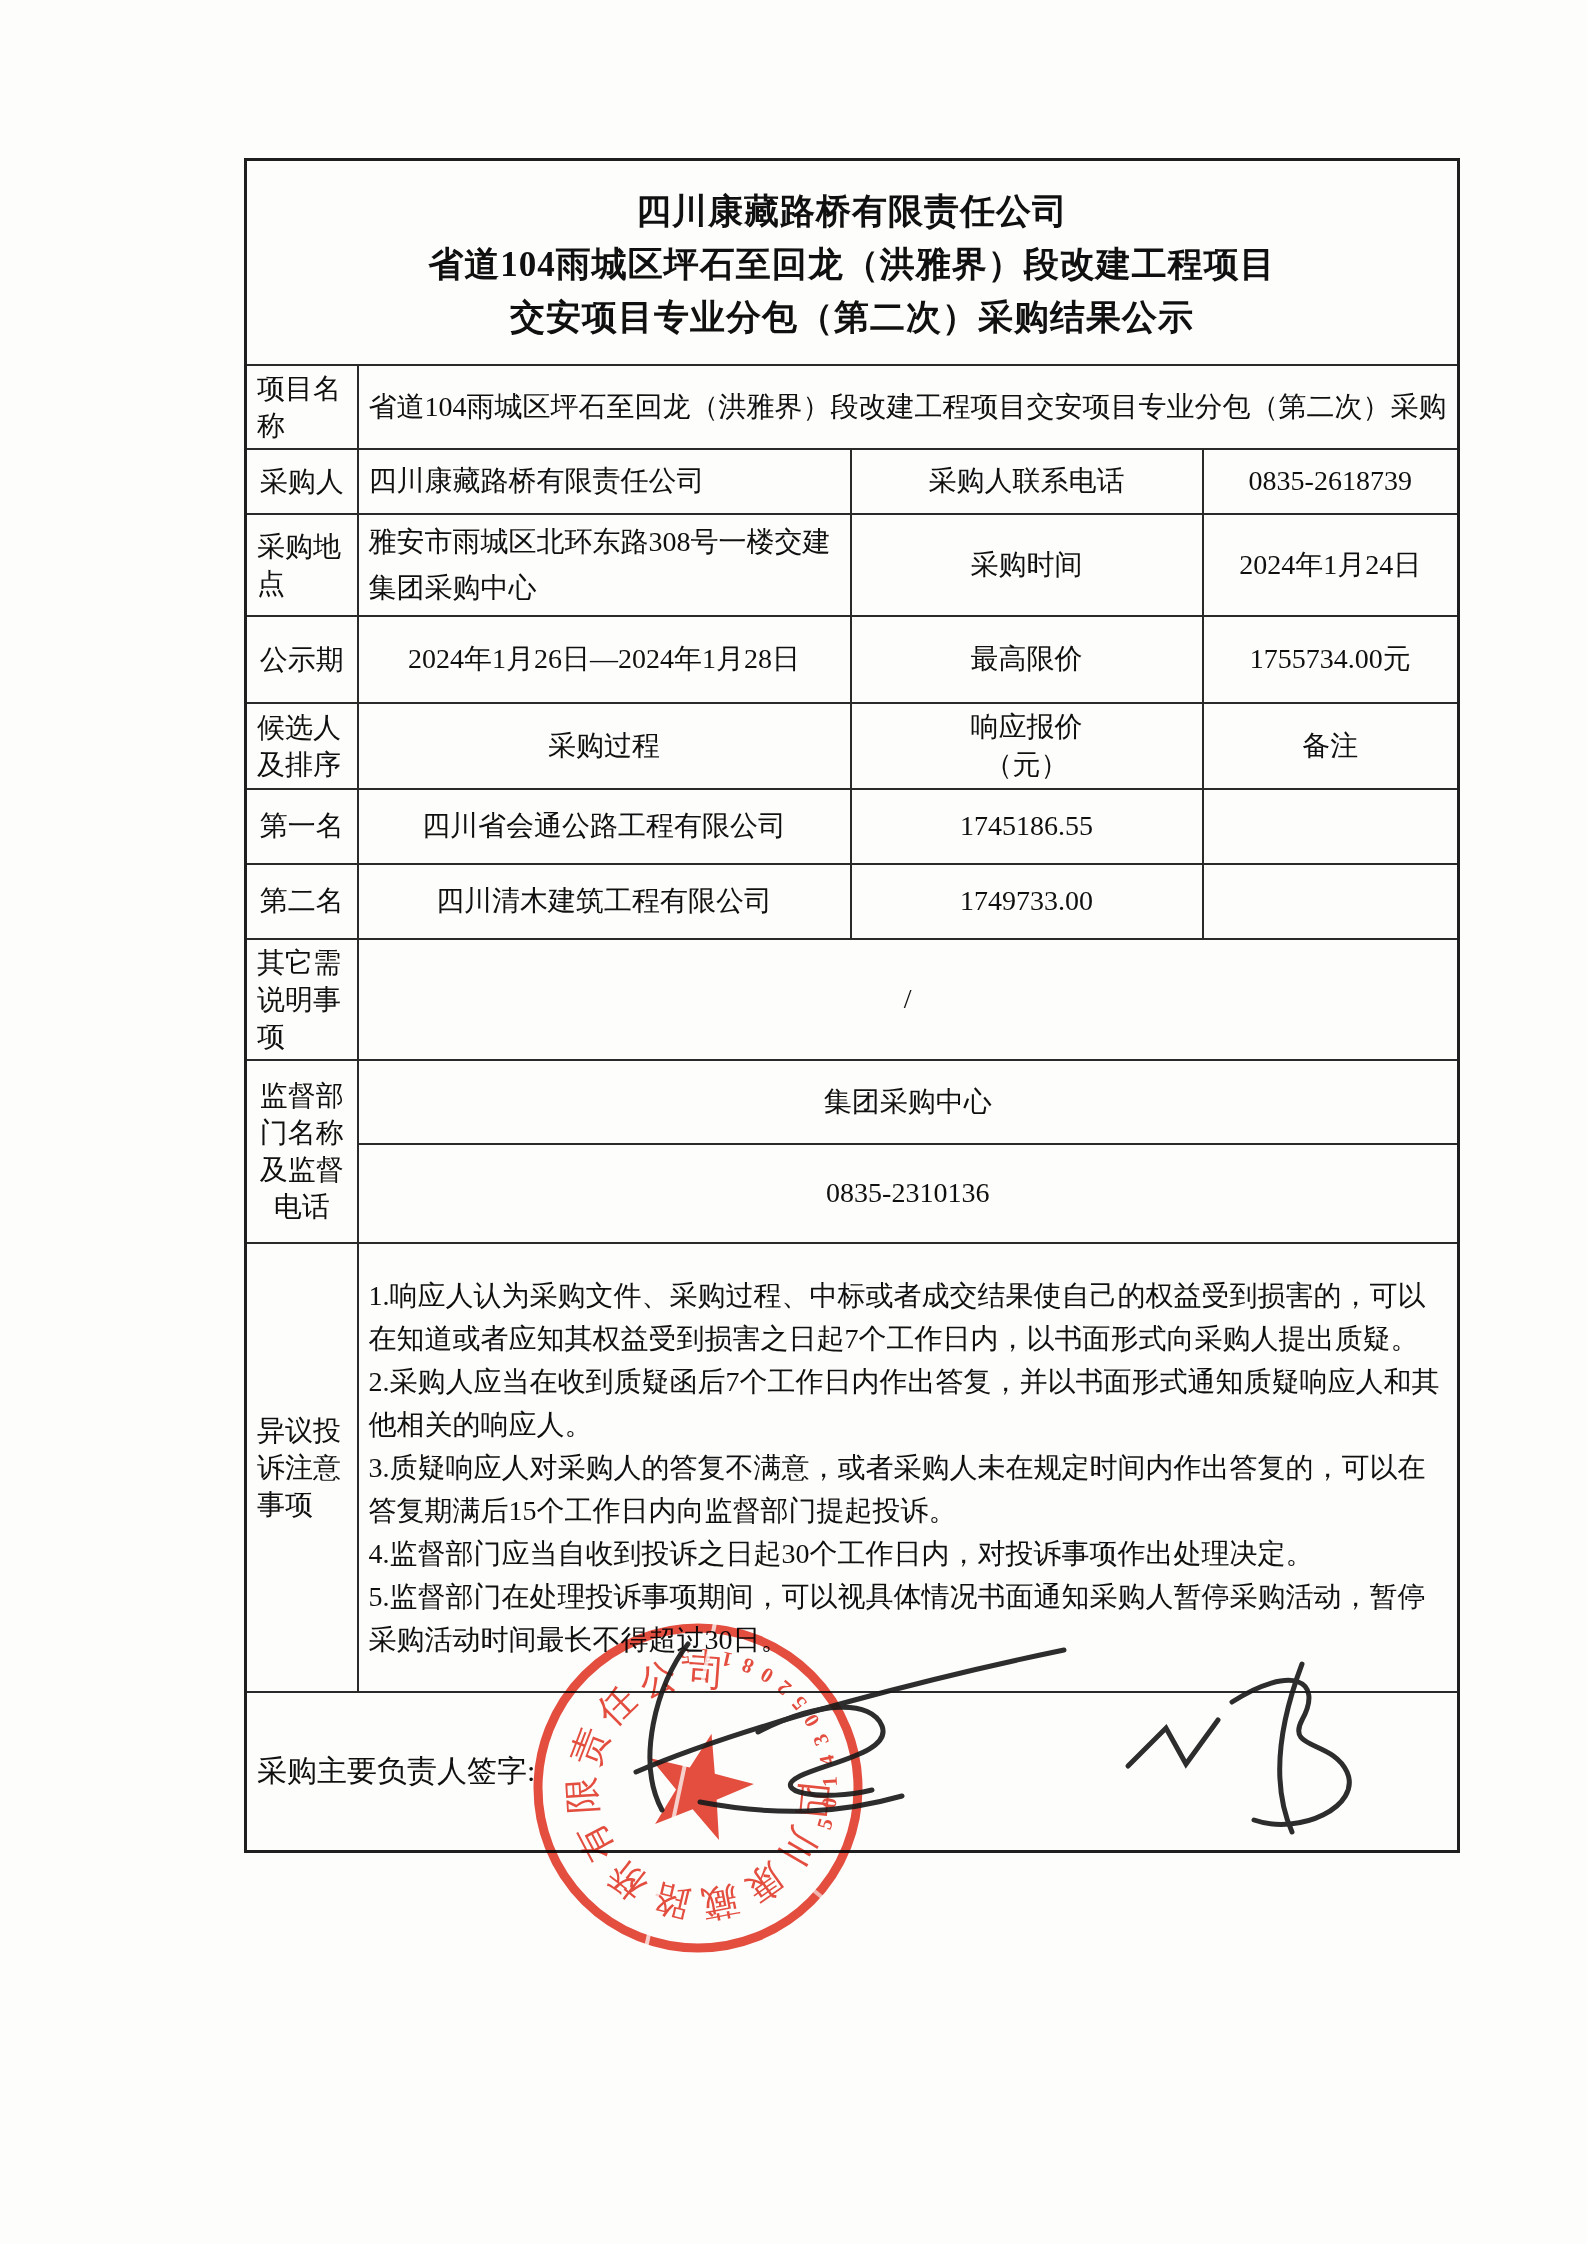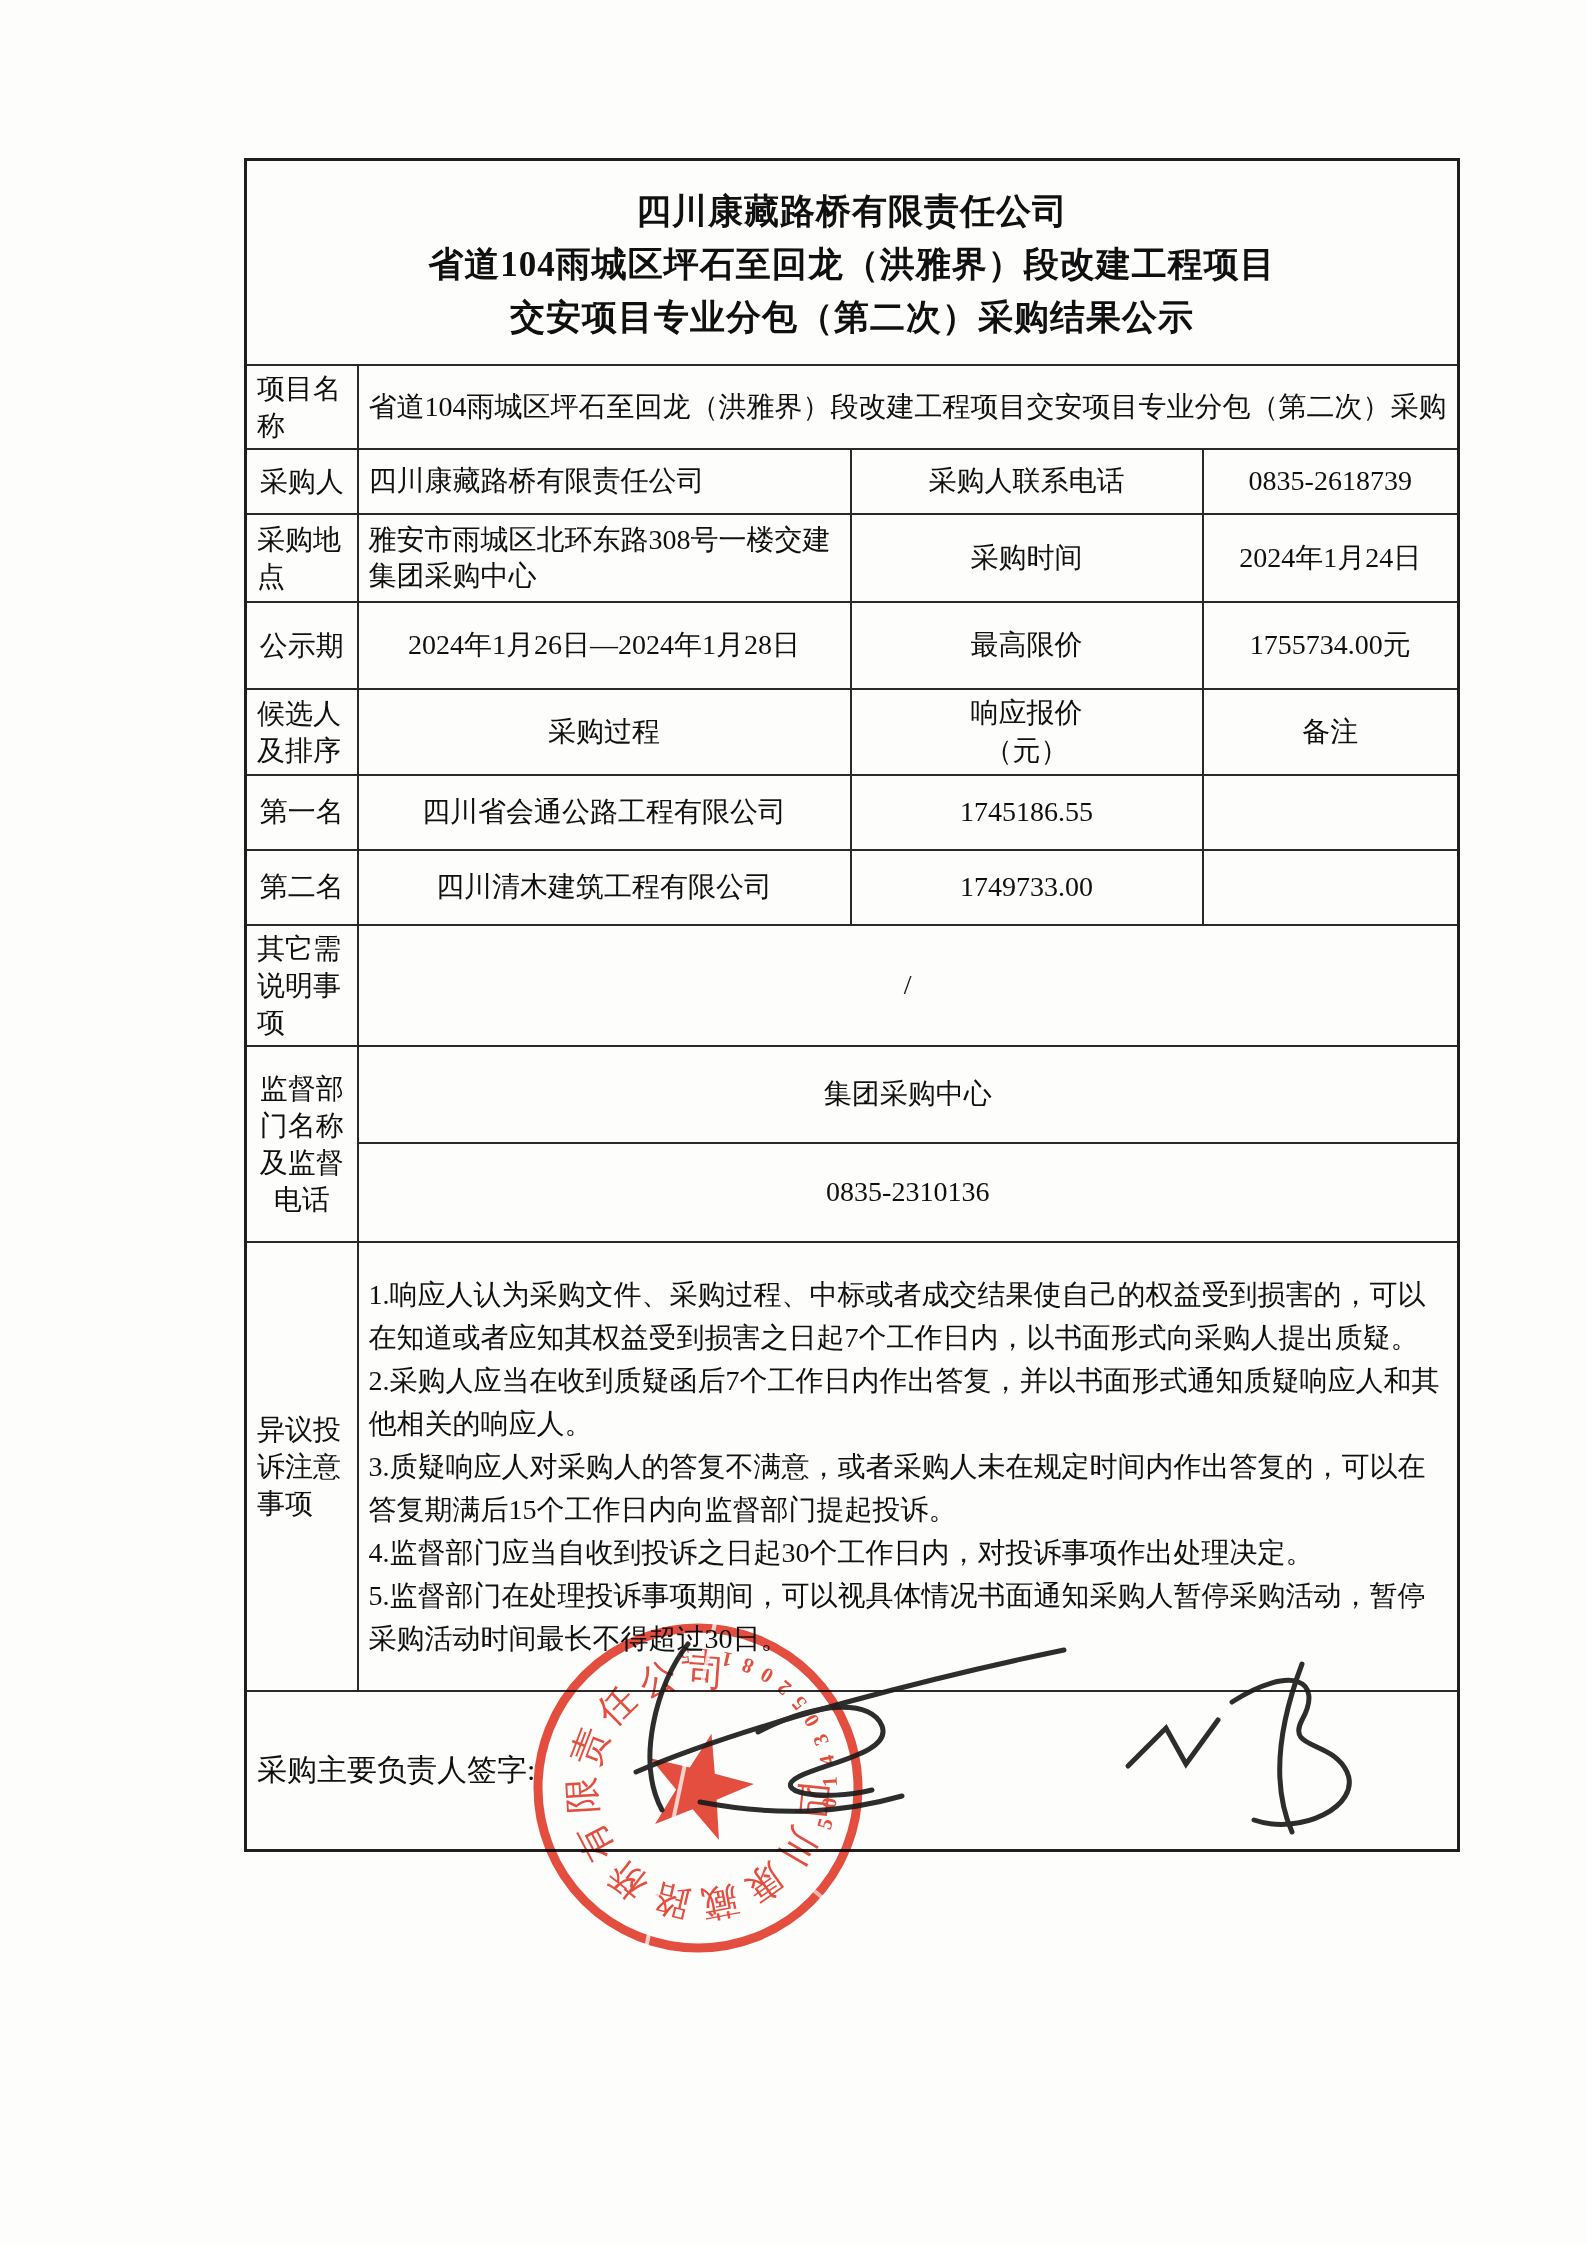--- a/index.html
+++ b/index.html
@@ -55,21 +55,21 @@
     <tr style="height:65px;">
       <td class="lbl c">采购人</td>
       <td class="l">四川康藏路桥有限责任公司</td>
       <td class="c">采购人联系电话</td>
       <td class="c">0835-2618739</td>
     </tr>
 
     <tr style="height:88px;">
       <td class="lbl pre l">采购地
 点</td>
-      <td class="l" style="line-height:36px;">雅安市雨城区北环东路308号一楼交建集团采购中心</td>
+      <td class="l" style="line-height:46px;">雅安市雨城区北环东路308号一楼交建集团采购中心</td>
       <td class="c">采购时间</td>
       <td class="c">2024年1月24日</td>
     </tr>
 
     <tr style="height:87px;">
       <td class="lbl c">公示期</td>
       <td class="c">2024年1月26日—2024年1月28日</td>
       <td class="c">最高限价</td>
       <td class="c">1755734.00元</td>
     </tr>
@@ -97,21 +97,21 @@
       <td class="c"></td>
     </tr>
 
     <tr style="height:98px;">
       <td class="lbl pre l">其它需
 说明事
 项</td>
       <td colspan="3" class="c">/</td>
     </tr>
 
-    <tr style="height:97px;">
+    <tr style="height:84px;">
       <td rowspan="2" class="lbl pre c">监督部
 门名称
 及监督
 电话</td>
       <td colspan="3" class="c">集团采购中心</td>
     </tr>
     <tr style="height:99px;">
       <td colspan="3" class="c">0835-2310136</td>
     </tr>
 

